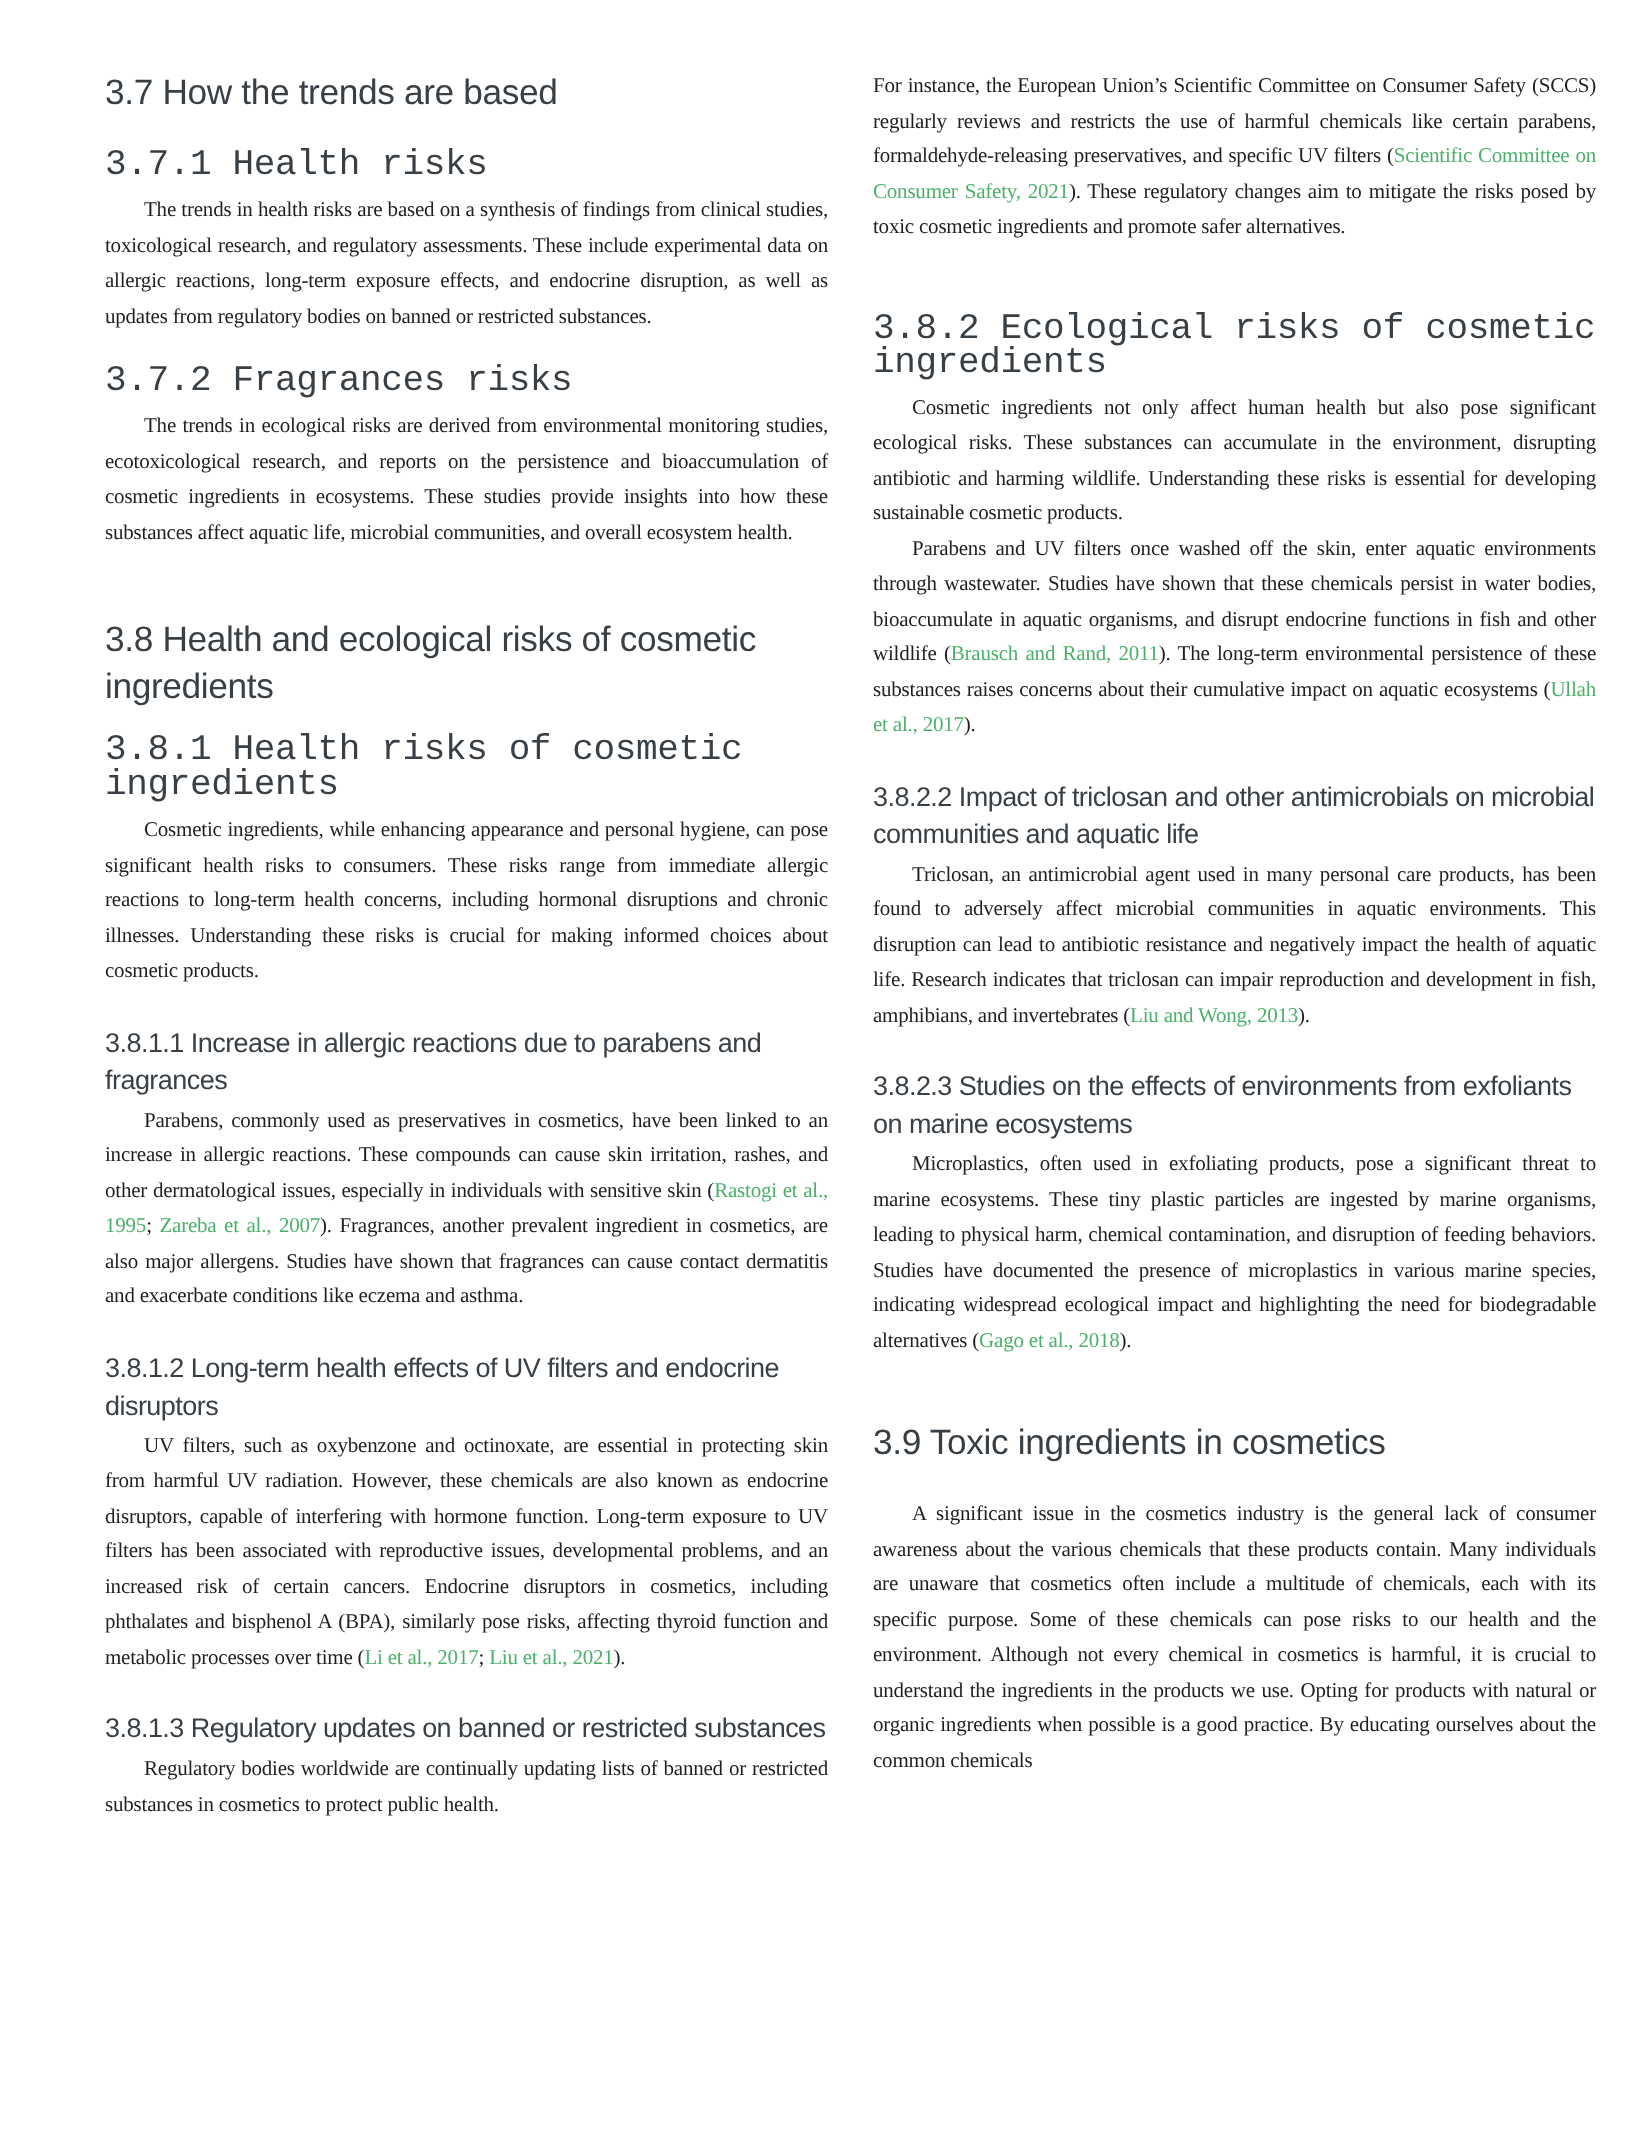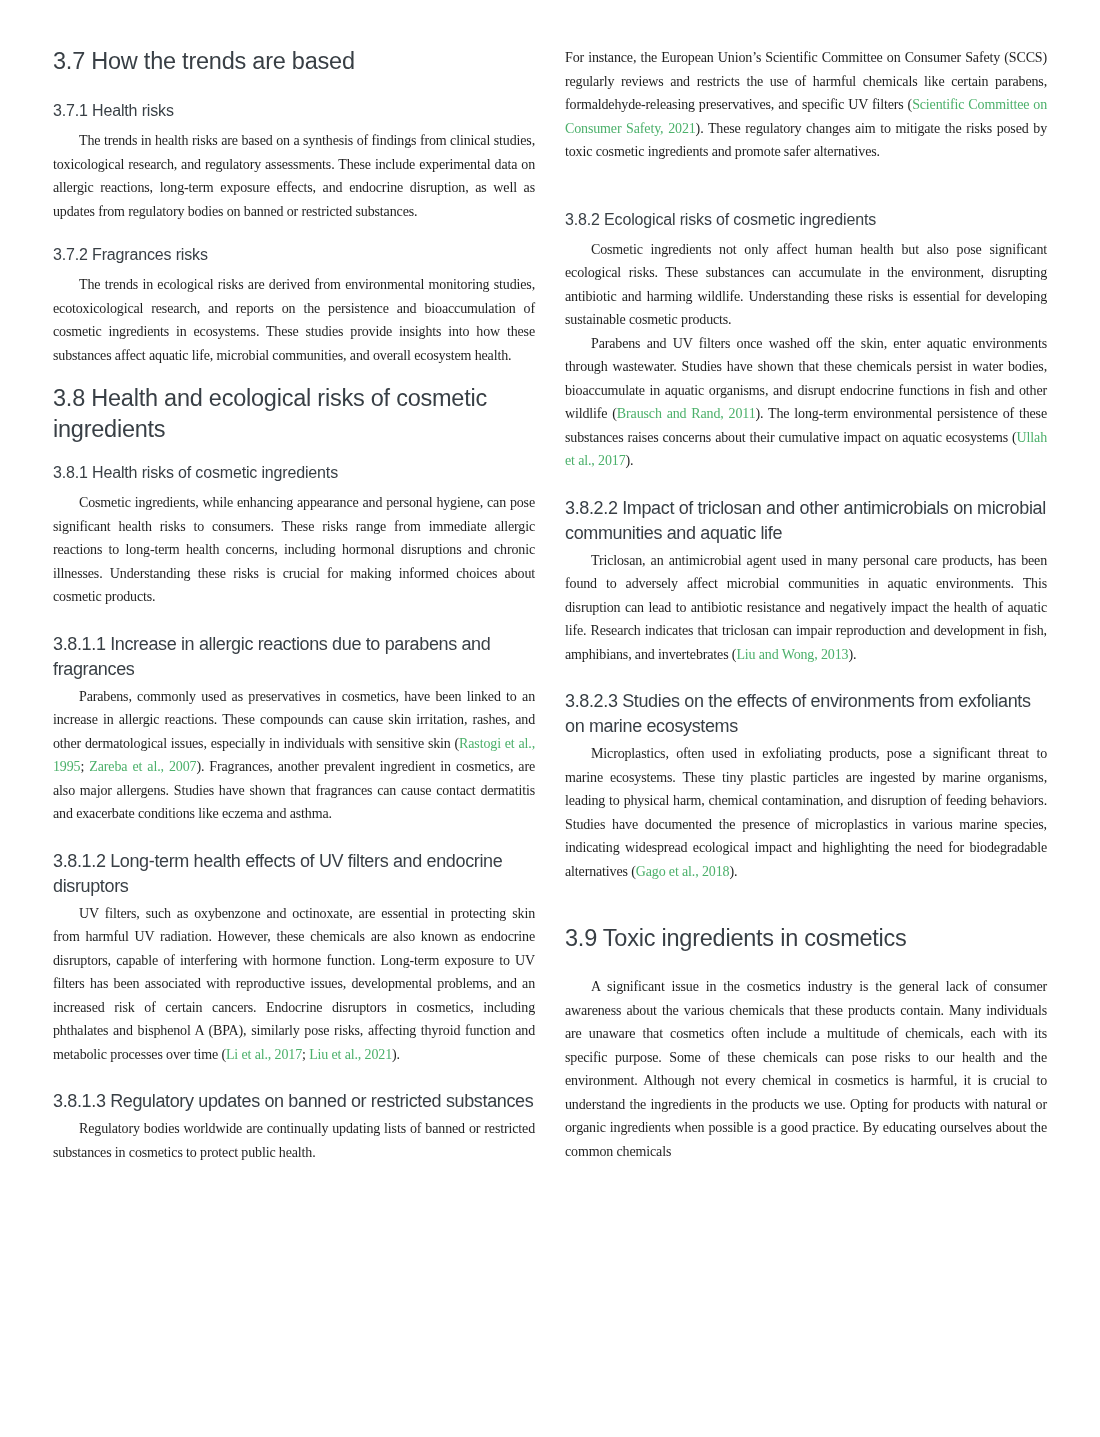--- a/index.html
+++ b/index.html
@@ -8,35 +8,35 @@
     --body:#1f1f1f;
     --link:#4bb06a;
   }
   html,body{margin:0;padding:0;background:#e9e9e9;}
   .page{
     width:1100px;height:1437px;background:var(--bg);
     overflow:hidden;margin:0 auto;box-sizing:border-box;
   }
   .columns{
     display:flex;gap:30px;
-    padding:46px 53px 0 53px;box-sizing:border-box;
+    padding:46px 53px 0 70px;box-sizing:border-box;
   }
   .col{width:482px;flex:0 0 482px;}
   .h1{
     font-family:"Liberation Sans","DejaVu Sans",sans-serif;
     font-weight:400;color:var(--heading);
     font-size:23.5px;line-height:30px;letter-spacing:-0.01em;
     margin:0 0 23px 0;
   }
-  .h1.sec38{margin-top:16px;line-height:31px;margin-bottom:16px;}
+  .h1.sec38{margin-top:44px;line-height:31px;margin-bottom:16px;}
   .h1.sec39{margin-top:40px;margin-bottom:22px;}
   .h2{
-    font-family:Liberation Sans, sans-serif;
+    font-family:Liberation Mono, monospace;
     font-weight:400;color:var(--heading);
-    font-size:16px;line-height:23px;letter-spacing:-0.01em;
+    font-size:24px;line-height:23px;letter-spacing:-0.01em;
     margin:0 0 7px 0;
   }
   .h2.mt20{margin-top:20px;}
   .h2.mt32{margin-top:44px;}
   .h3{
     font-family:"Liberation Sans","DejaVu Sans",sans-serif;
     font-weight:400;color:var(--heading);
     font-size:18px;line-height:25px;letter-spacing:-0.02em;
     margin:23px 0 3px 0;
   }

